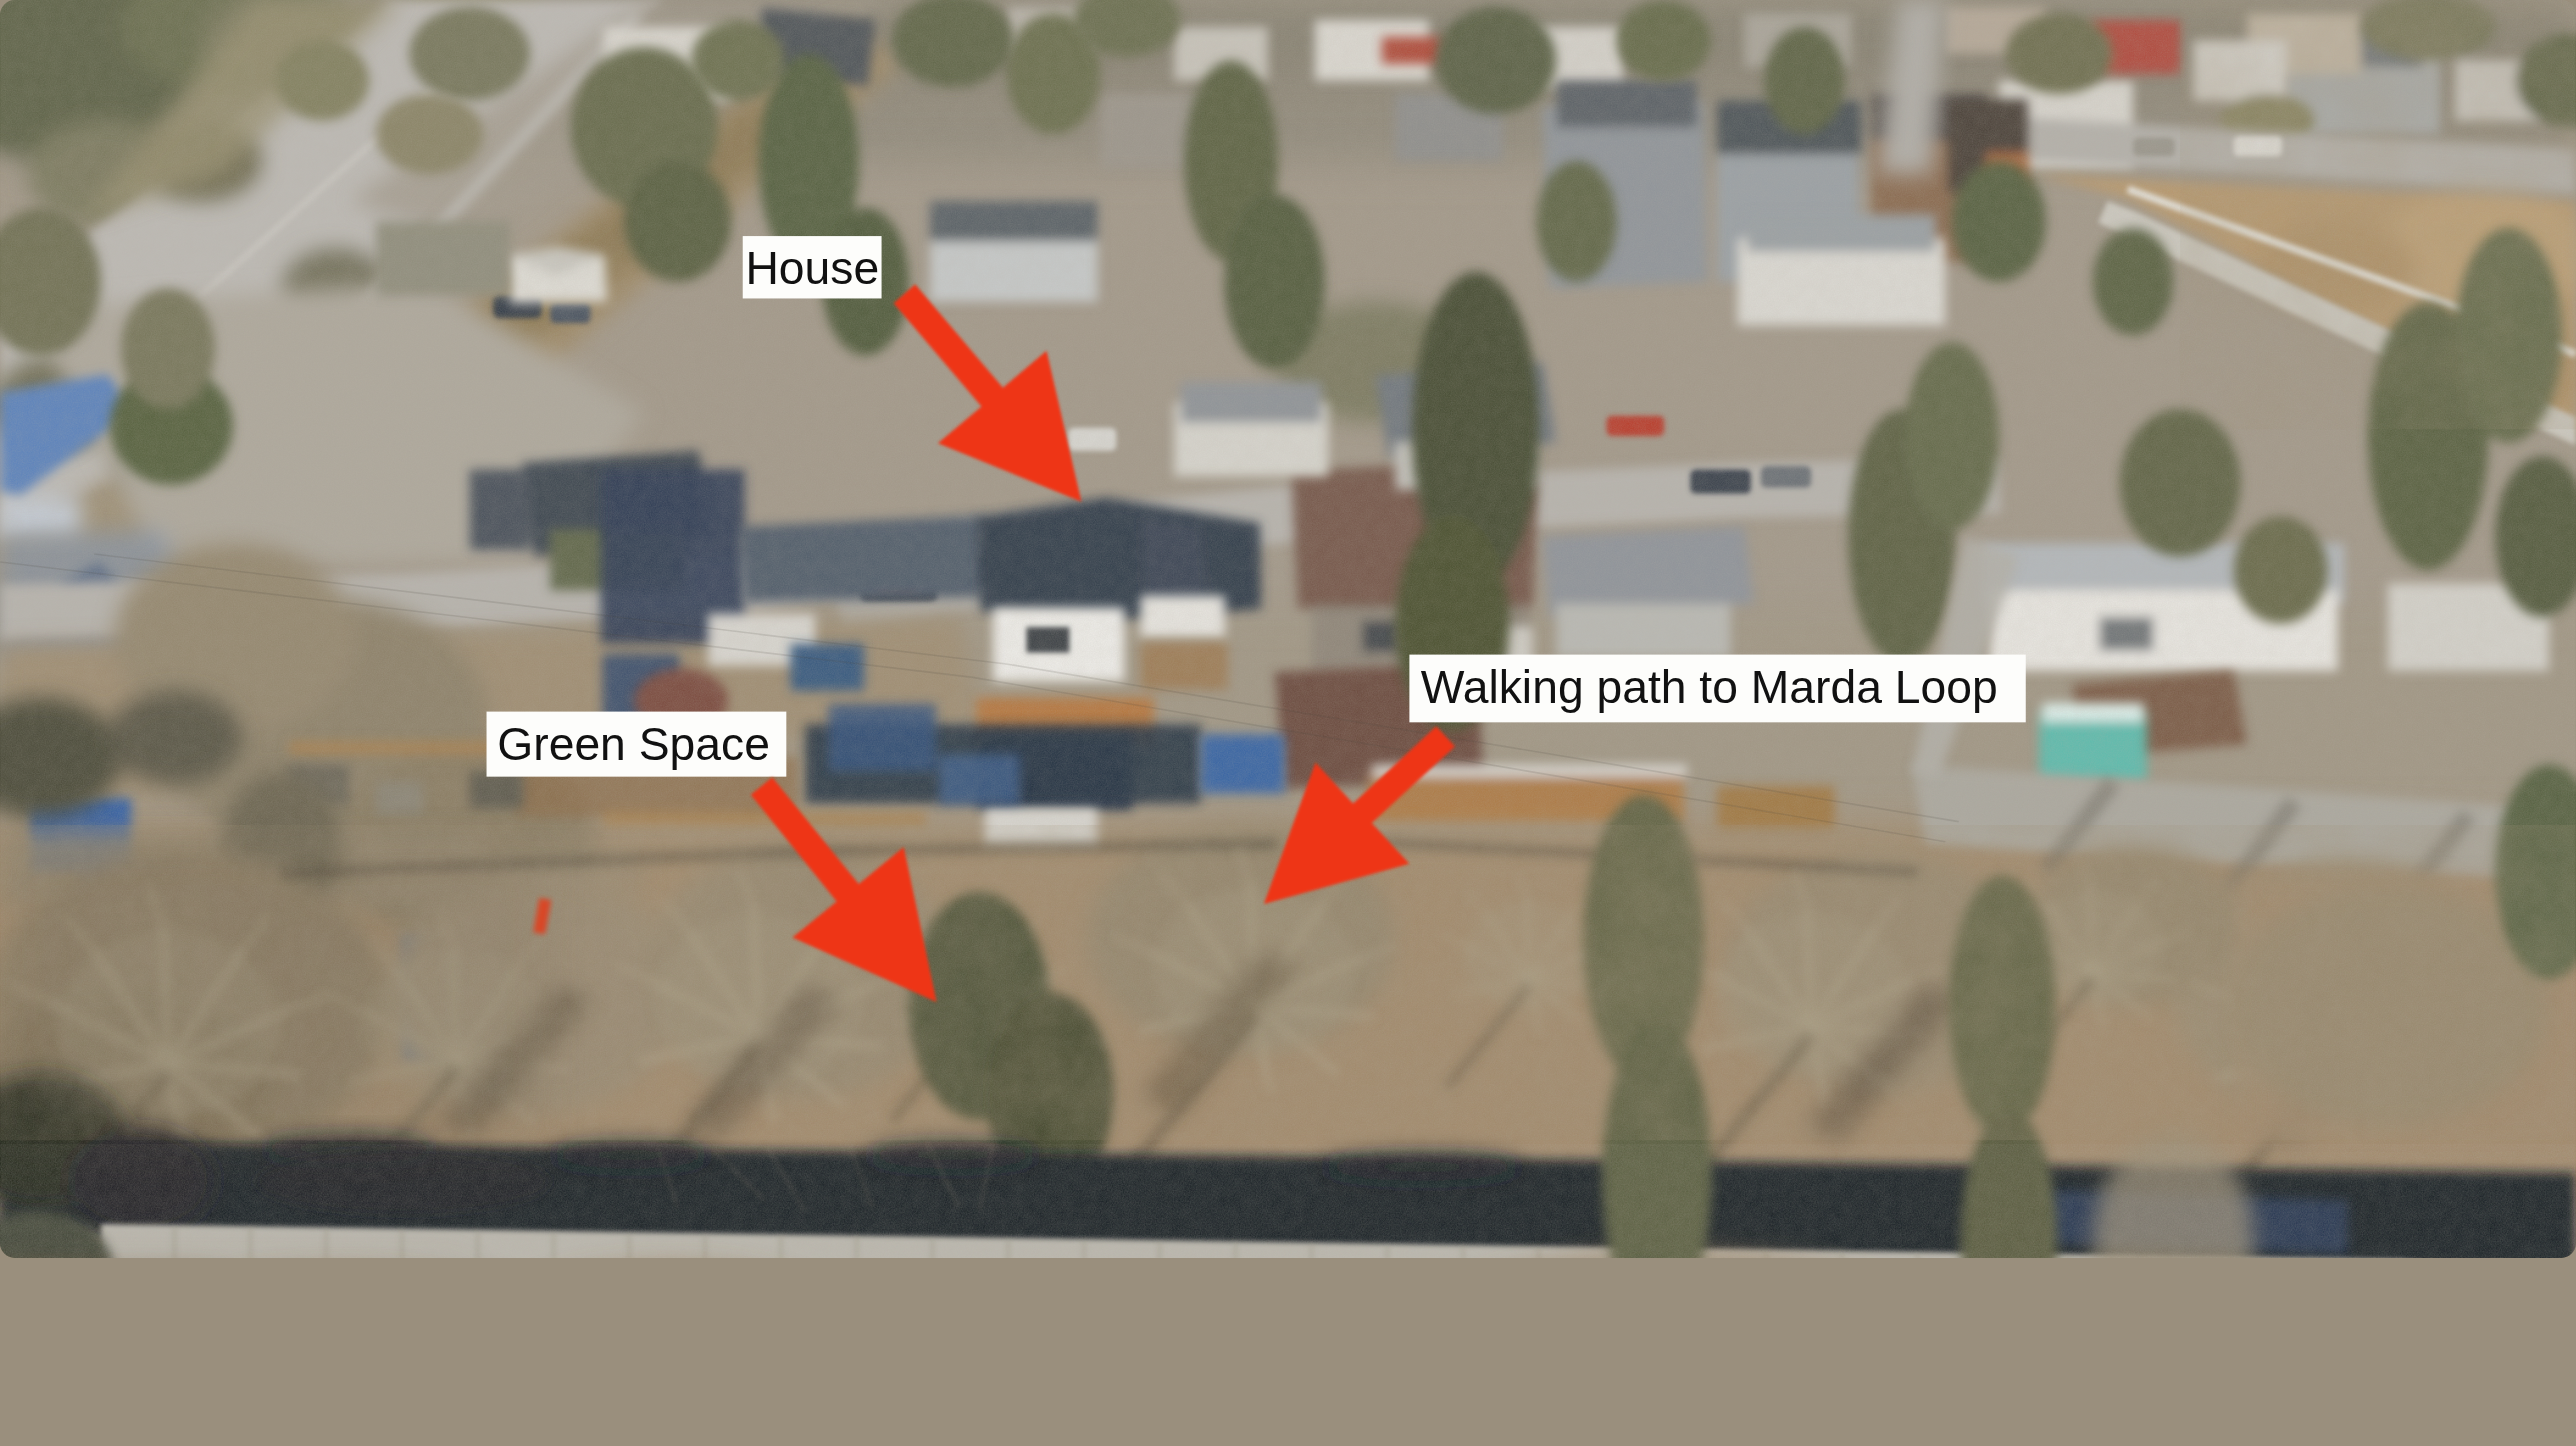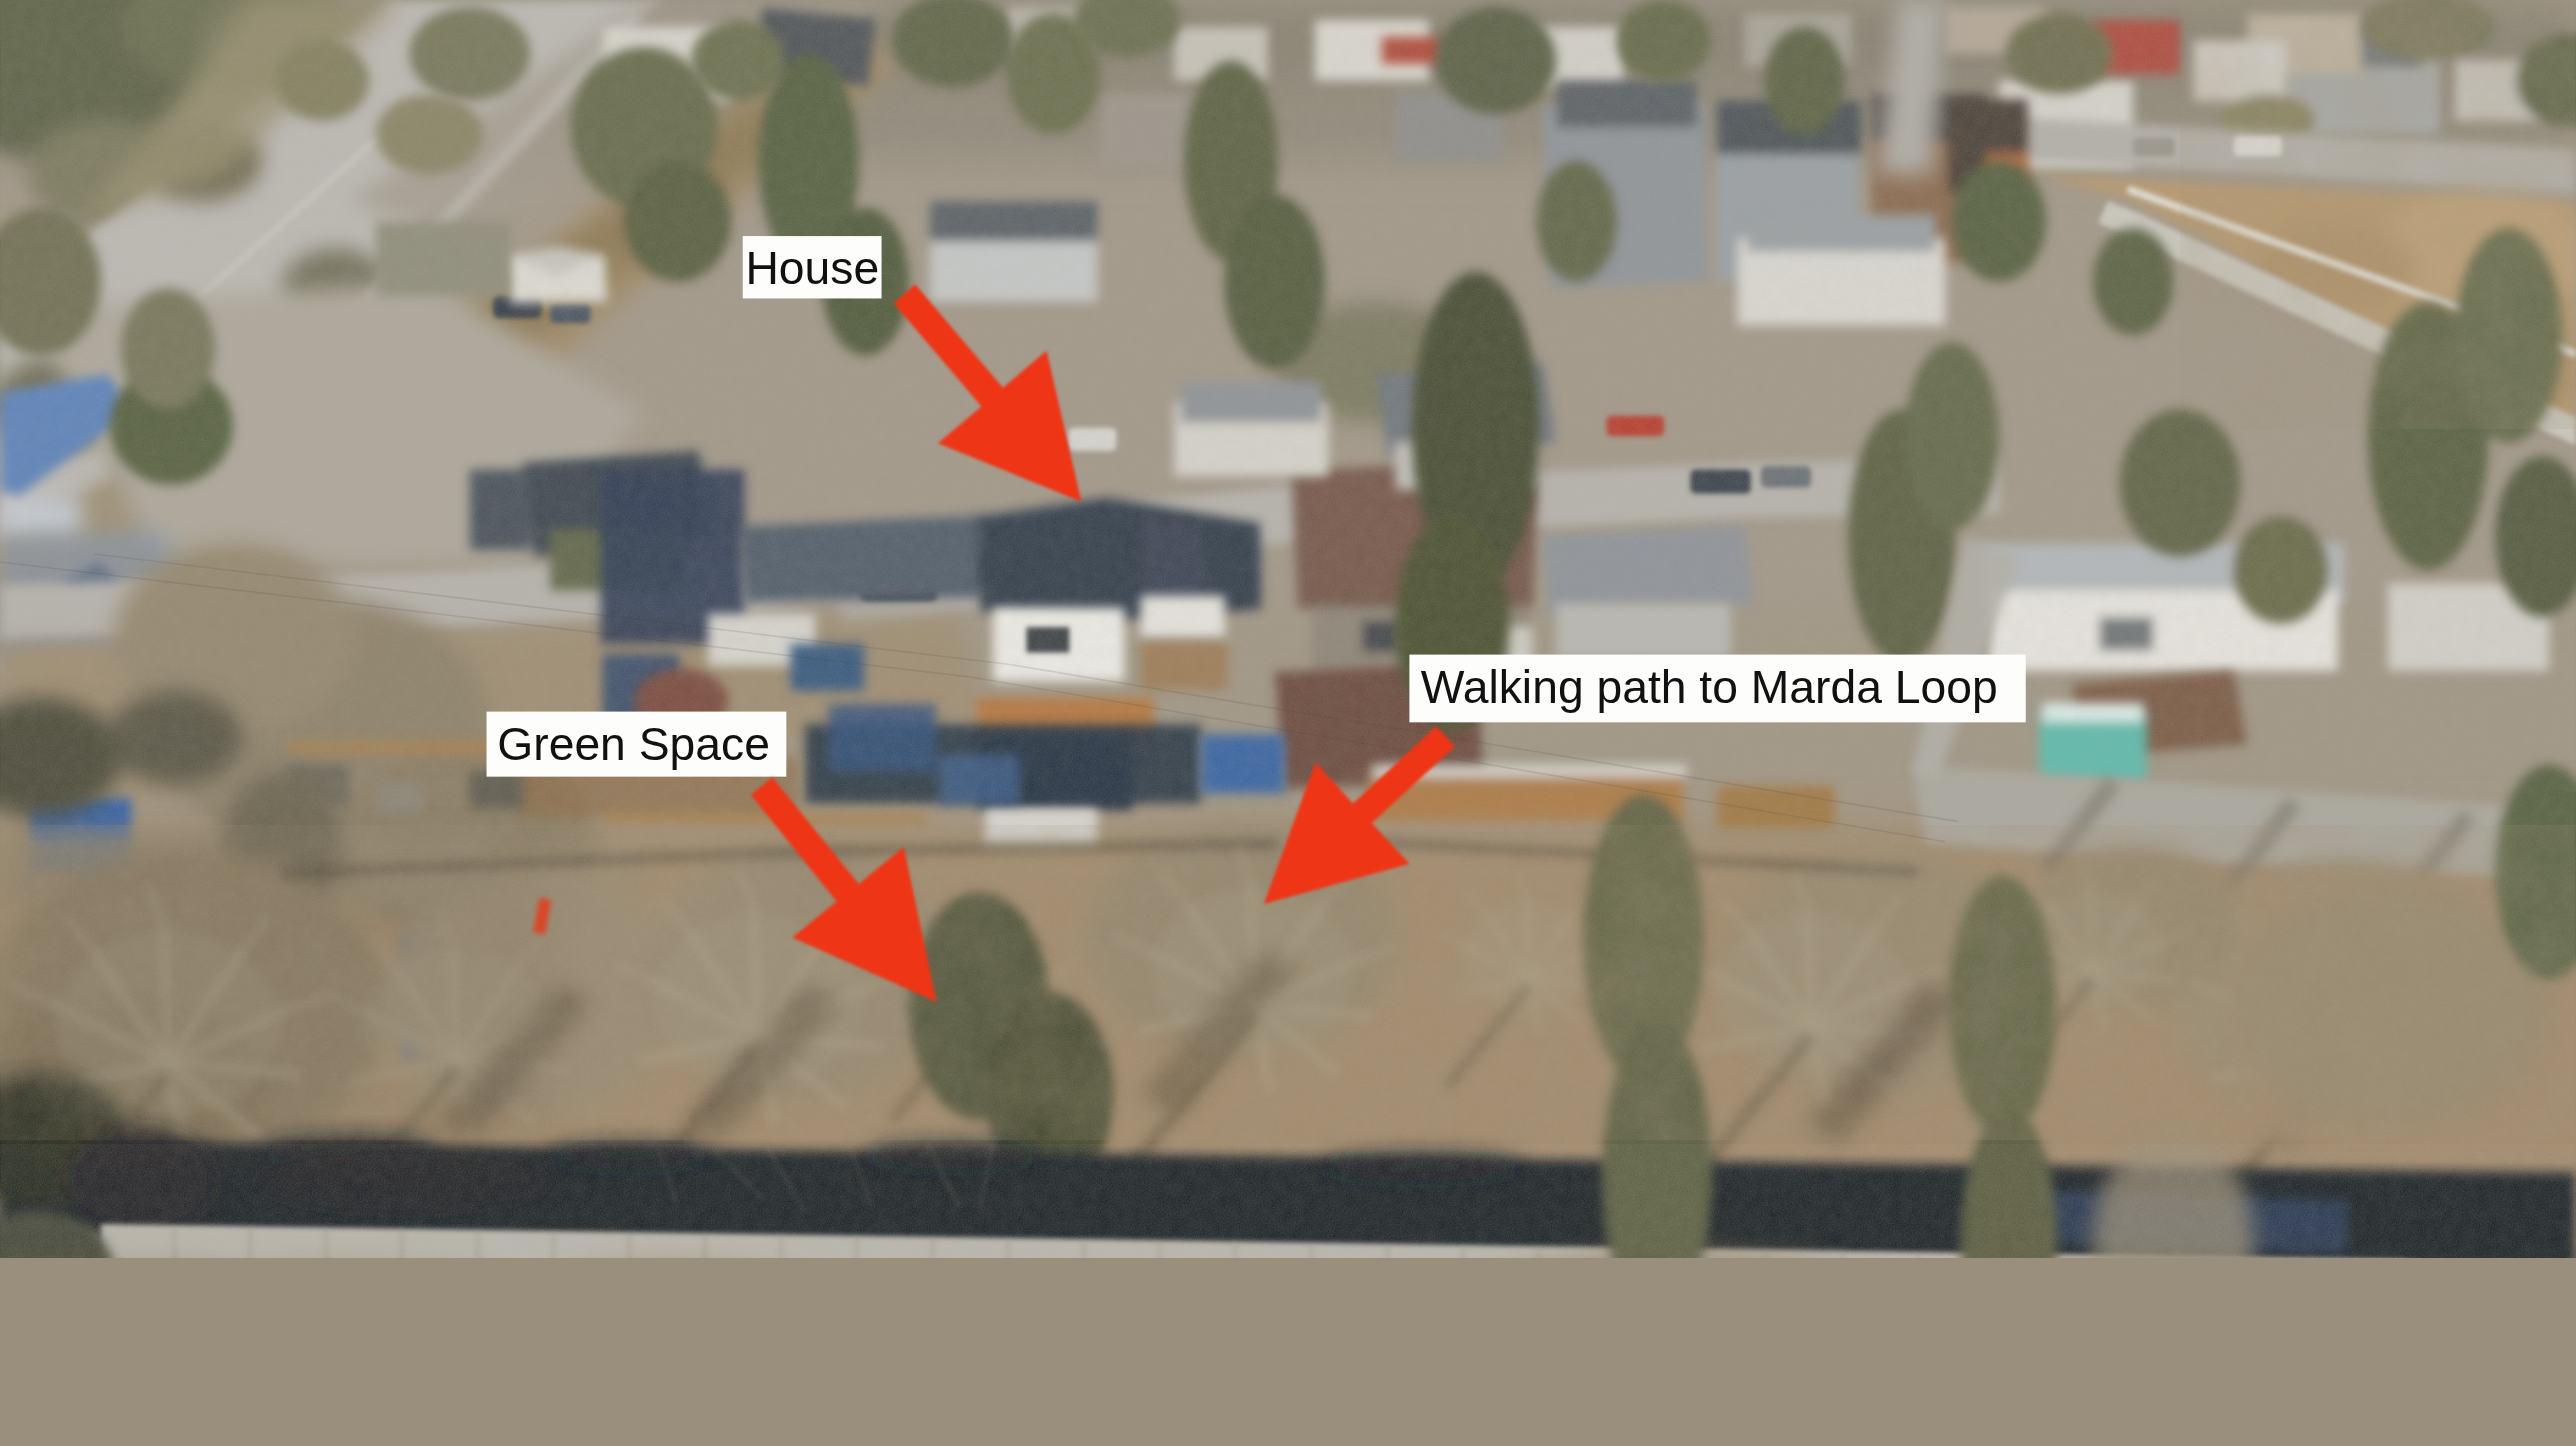--- a/index.html
+++ b/index.html
@@ -1,16 +1,16 @@
 <!DOCTYPE html>
 <html style="font-size:10.7px"><head>
 <meta charset="utf-8">
 <style>
 html,body{margin:0;padding:0;background:#9a8f7d;}
-#page{position:relative;width:2576px;height:1258px;overflow:hidden;font-family:"Liberation Sans",sans-serif;}
+#page{position:relative;width:2576px;height:1258px;overflow:hidden;font-family:"Liberation Sans",sans-serif;border-radius:15px;}
 svg{display:block;}
 .lbl{font-family:"Liberation Sans",sans-serif;fill:#111111;}
 </style>
 </head>
 <body>
 <div id="page">
 <svg width="2576" height="1446" viewBox="0 0 3840 2156">
 <defs>
 <filter id="b60" x="-40%" y="-40%" width="180%" height="180%">
           <feGaussianBlur stdDeviation="60"></feGaussianBlur>

